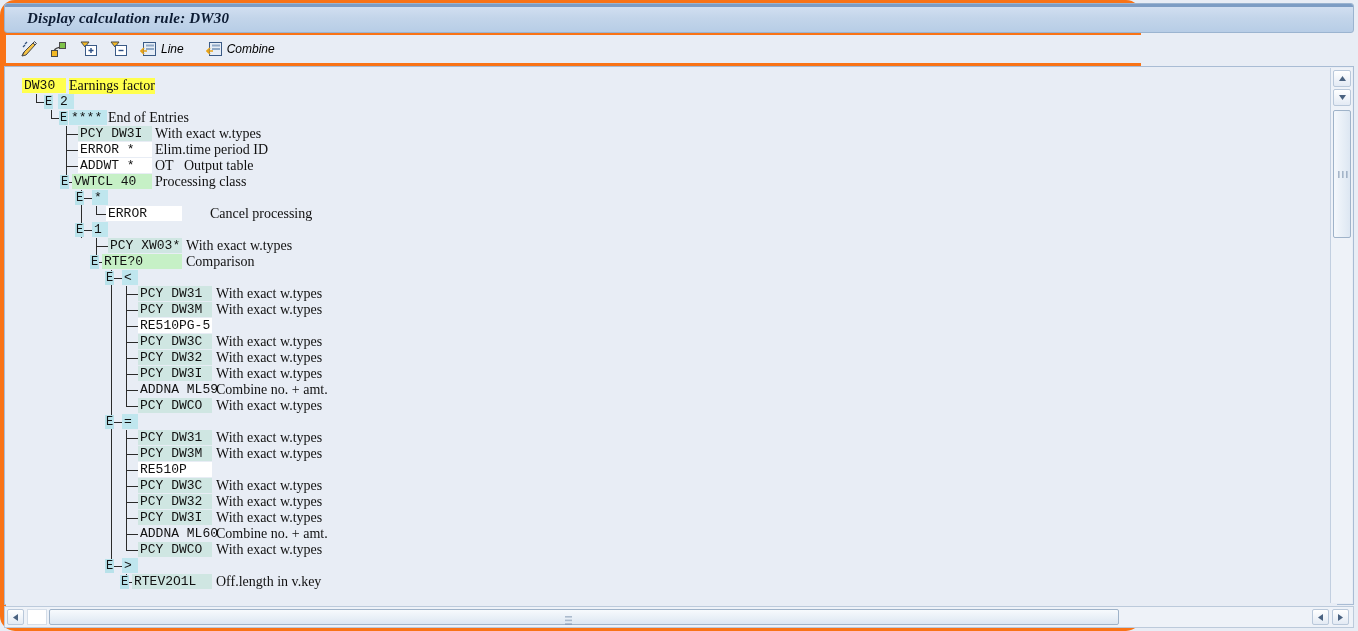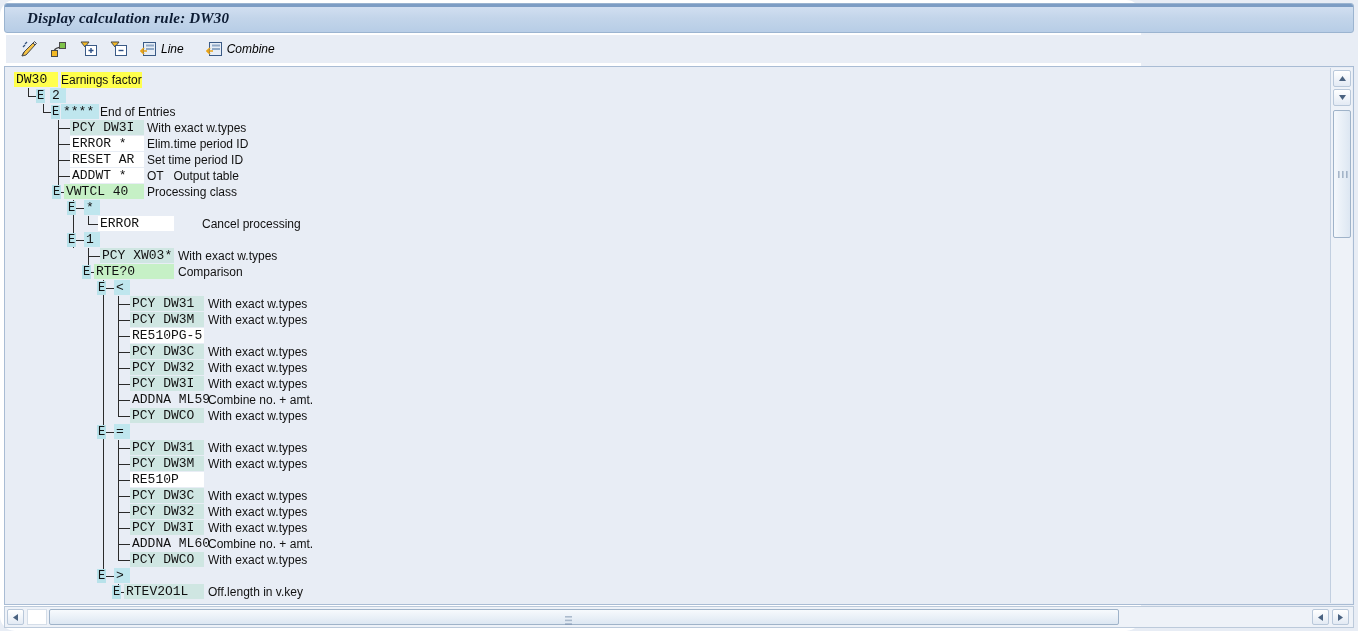--- a/index.html
+++ b/index.html
@@ -2,21 +2,21 @@
 <html><head>
 <meta charset="utf-8">
 <style>
   html,body{margin:0;padding:0;}
   body{
     width:1358px;height:631px;overflow:hidden;
     background:#e8edf5;
     font-family:"Liberation Sans", sans-serif;
     font-size:12px;color:#000;
   }
-  .app{position:relative;width:1141px;height:631px;background:#ffffff;border-radius:15px;}
+  .app{position:relative;width:1141px;height:631px;background:#f97316;border-radius:15px;}
 
   
   .titlebar{
     position:absolute;left:4px;top:3px;width:1350px;height:30px;
     background:linear-gradient(to bottom,#dfe8f4 0%,#d3e0f1 6%,#c3d5ea 50%,#b7cde6 100%);
     border:1px solid #9bb4d0;border-radius:3px;
     box-sizing:border-box;
   }
   .titlebar:before{
     content:"";position:absolute;left:0;top:0;right:0;height:3px;
@@ -52,22 +52,22 @@
     font-family:"Liberation Serif", serif;font-weight:bold;font-size:21px;
     color:#f0b97a;letter-spacing:0px;white-space:nowrap;
   }
 
   
   .panel{
     position:absolute;left:4px;top:66px;width:1350px;height:539px;
     background:#e8edf5;border:1px solid #a9bcd4;box-sizing:border-box;
   }
   .tree-view{
-    position:absolute;left:1px;top:1px;width:1323px;height:535px;
-    overflow:hidden;background:#e8edf5;
+    position:absolute;left:1px;top:7px;width:1323px;height:535px;
+    overflow:hidden;background:#e8edf5;padding-left:8px;
   }
   .tree{
     position:relative;
     font-family:"Liberation Mono","DejaVu Sans Mono",monospace;
     font-size:13px;line-height:16px;color:#111;
     padding-top:4px;
   }
   .row{position:relative;height:16px;white-space:nowrap;}
   
   .vline{position:absolute;width:1px;background:#2b2b2b;top:0;height:16px;}
@@ -83,21 +83,21 @@
     background:#b8e2ea;color:#111;padding:0 1px;
     font-family:"Liberation Mono","DejaVu Sans Mono",monospace;
   }
   .key{
     position:absolute;top:0;height:15px;line-height:15px;
     padding:0 2px;white-space:pre;
     font-family:"Liberation Mono","DejaVu Sans Mono",monospace;font-size:13px;
   }
   .desc{
     position:absolute;top:0;height:16px;line-height:16px;white-space:pre;
-    font-family:Liberation Sans, sans-serif;font-size:12px;color:#111;
+    font-family:Liberation Serif, serif;font-size:14px;color:#111;
   }
   .bg-yellow{background:#ffff4d;}
   .bg-cyan{background:#bfe6ee;}
   .bg-teal{background:#cfe6e2;}
   .bg-green{background:#c6f0c6;}
   .bg-white{background:#ffffff;}
   .bg-none{background:transparent;}
 
   
   .vsb{
@@ -257,25 +257,20 @@
             <div class="key bg-teal" style="left: 64px; width: 70px;">PCY DW3I</div>
             <div class="desc bg-none" style="left: 141px;">With exact w.types</div>
           </div>
           <div class="row">
             <div class="tee" style="left: 52px;"></div>
             <div class="key bg-white" style="left: 64px; width: 70px;">ERROR *</div>
             <div class="desc bg-none" style="left: 141px;">Elim.time period ID</div>
           </div>
           <div class="row">
             <div class="tee" style="left: 52px;"></div>
-            <div class="key bg-white" style="left: 64px; width: 70px;">RESET AR</div>
-            <div class="desc bg-none" style="left: 141px;">Set time period ID</div>
-          </div>
-          <div class="row">
-            <div class="tee" style="left: 52px;"></div>
             <div class="key bg-white" style="left: 64px; width: 70px;">ADDWT *</div>
             <div class="desc bg-none" style="left: 141px;">OT   Output table</div>
           </div>
           <div class="row">
             <div class="elbow" style="left: 52px;"></div>
             <div class="nodeE" style="left: 46px;">E</div>
             <div class="key bg-green" style="left: 58px; width: 76px;">VWTCL 40</div>
             <div class="desc bg-none" style="left: 141px;">Processing class</div>
           </div>
           <div class="row">

